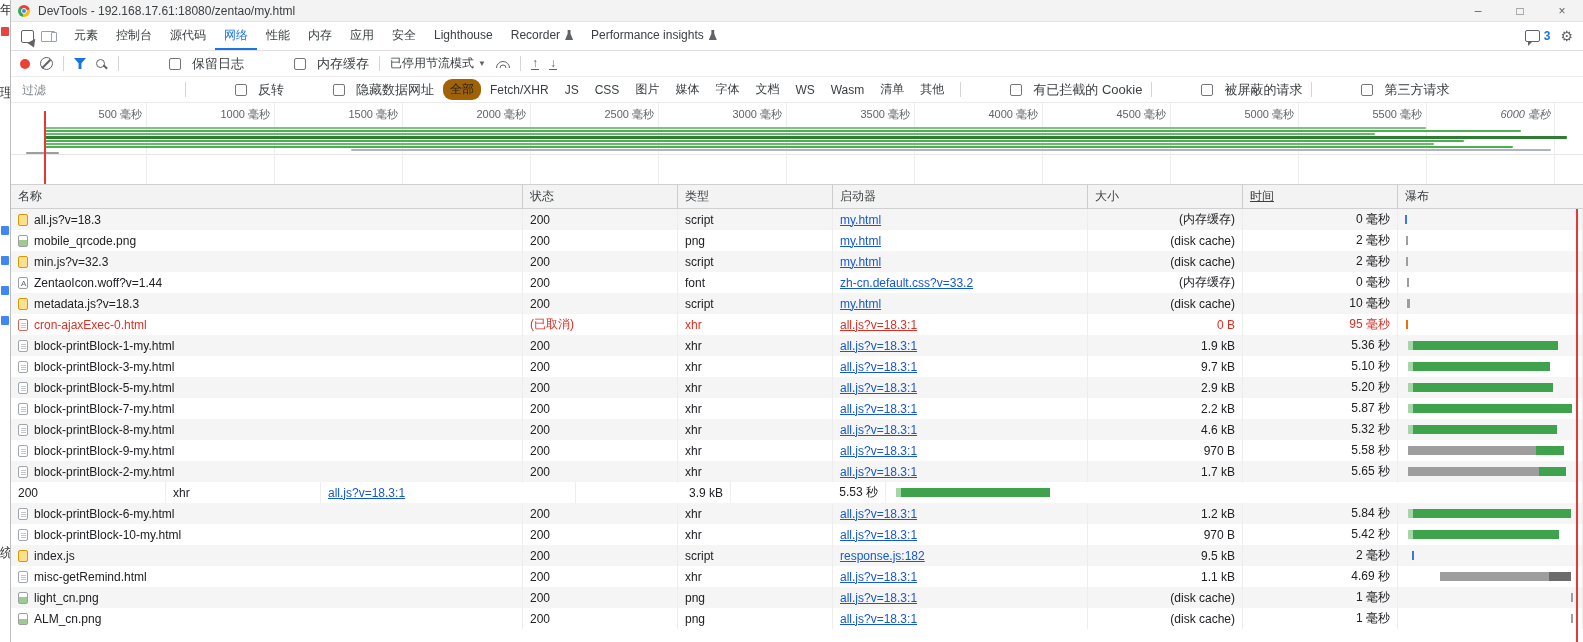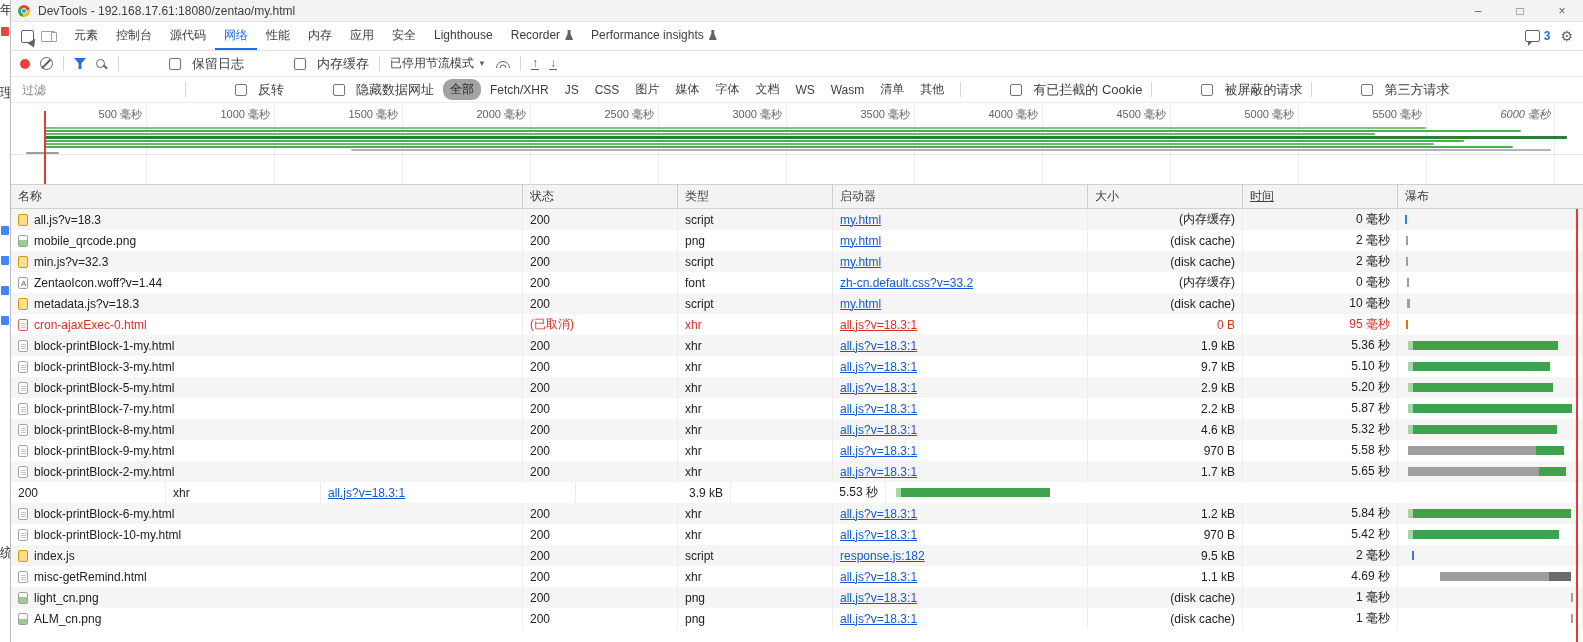--- a/index.html
+++ b/index.html
@@ -54,21 +54,21 @@
   .net-cond{width:14px;height:9px;overflow:hidden;position:relative;flex:none;}
   .net-cond i{position:absolute;left:50%;top:100%;transform:translate(-50%,-50%);border-radius:50%;border:1.5px solid #5f6368;box-sizing:border-box;}
   .nc1{width:14px;height:14px;}
   .nc2{width:7px;height:7px;}
   .arr{font-size:12px;color:#5f6368;border-bottom:1.5px solid #5f6368;line-height:11px;padding:0 1px;}
   
   .filterbar{height:26px;display:flex;align-items:center;gap:9px;padding:0 9px;border-bottom:1px solid #ececec;background:#fff;box-sizing:border-box;}
   .filter-input{border:none;outline:none;font-size:12px;width:152px;color:#202124;background:transparent;font-family:inherit;}
   .filter-input::placeholder{color:#80868b;}
   .chip{font-size:12px;color:#3c4043;padding:2px 7px;border-radius:9px;white-space:nowrap;}
-  .chip.sel{background:#a3a3a3;color:#202124;}
+  .chip.sel{background:#a16207;color:#202124;}
   .chiprow{display:flex;align-items:center;gap:2px;}
   
   .overview-wrap{position:relative;height:81px;background:#fff;overflow:hidden;}
   .ov-grid{position:absolute;top:0;bottom:0;width:1px;background:#ececec;}
   .ov-label{position:absolute;top:4px;width:76px;text-align:right;font-size:11px;color:#5f6368;white-space:nowrap;}
   .ov-band-border{position:absolute;left:0;right:0;top:51px;height:1px;background:#e5e5e5;}
   .ov-bar{position:absolute;border-radius:1px;}
   .ov-redline{position:absolute;top:8px;bottom:0;width:2px;background:#e53935;}
   
   .thead{display:flex;height:25px;background:#f3f3f3;border-top:1px solid #d0d0d0;border-bottom:1px solid #d0d0d0;

